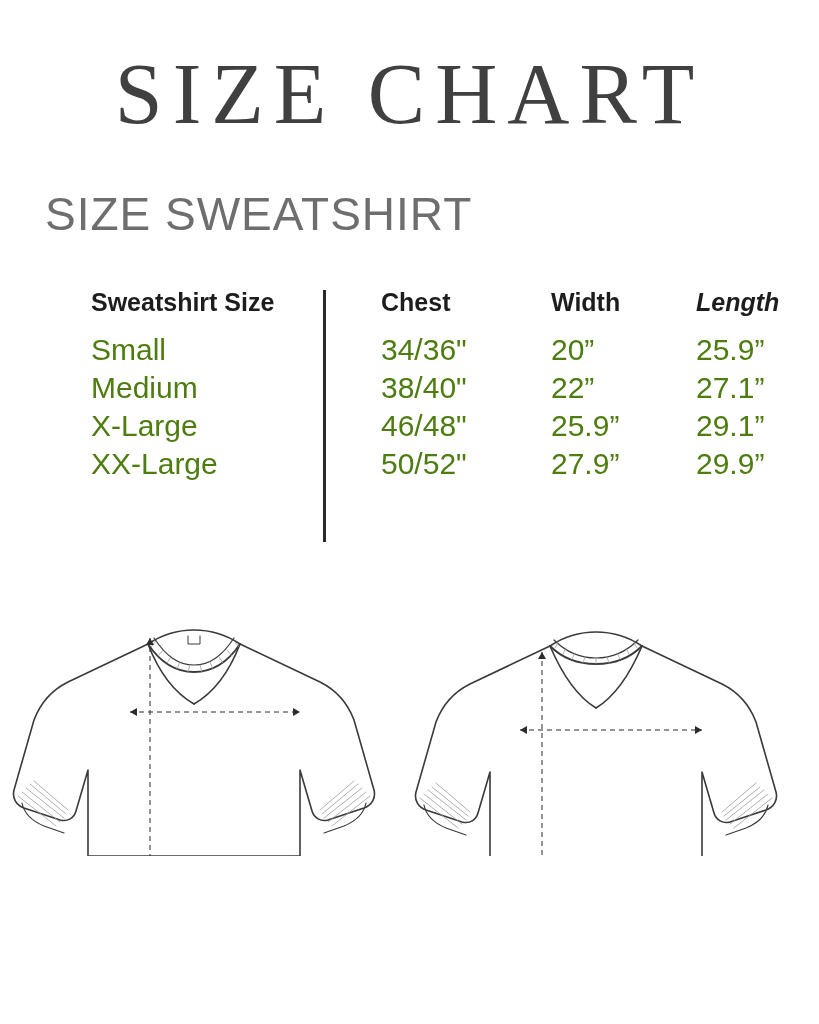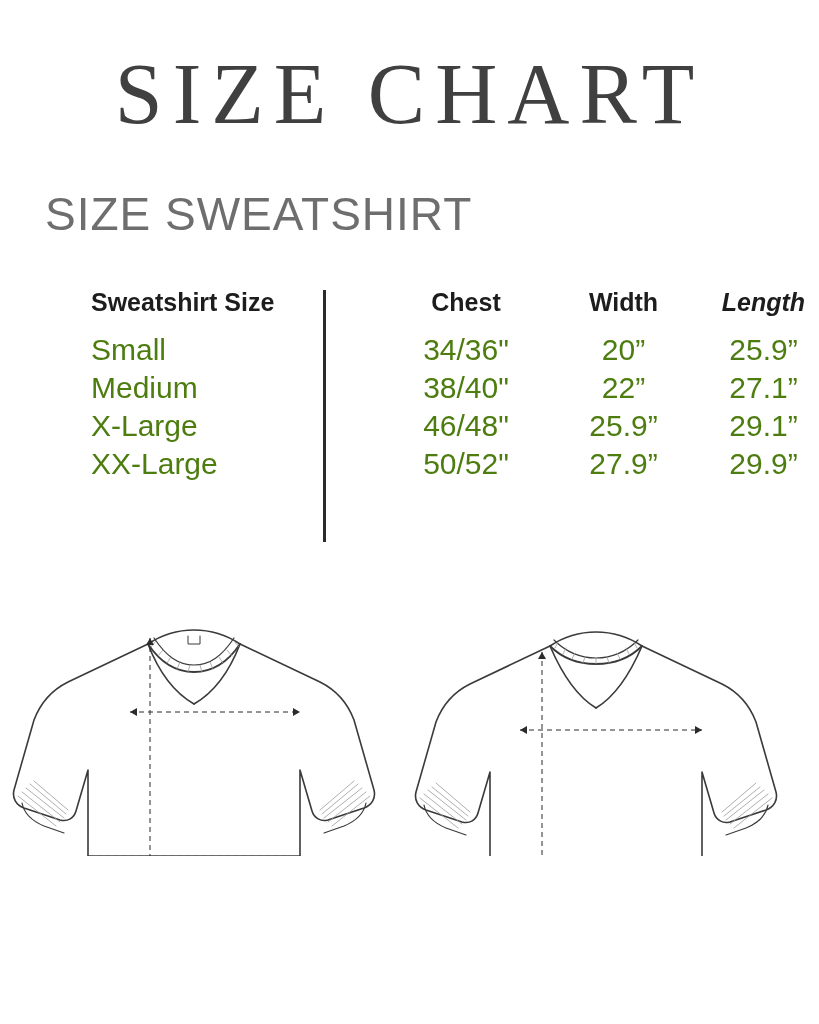--- a/index.html
+++ b/index.html
@@ -60,21 +60,21 @@
   }
   .chart-table th {
     font-size: 25px;
     font-weight: bold;
     color: #1d1d1d;
     text-align: left;
     padding: 0 0 14px 0;
     white-space: nowrap;
   }
   .chart-table th.num, .chart-table td.num {
-    text-align: center;
+    text-align: left;
   }
   .chart-table td {
     font-size: 30px;
     color: #4d7c0f;
     padding: 2px 0;
     white-space: nowrap;
   }
   
   .col-size   { width: 290px; }
   .col-chest  { width: 170px; }

